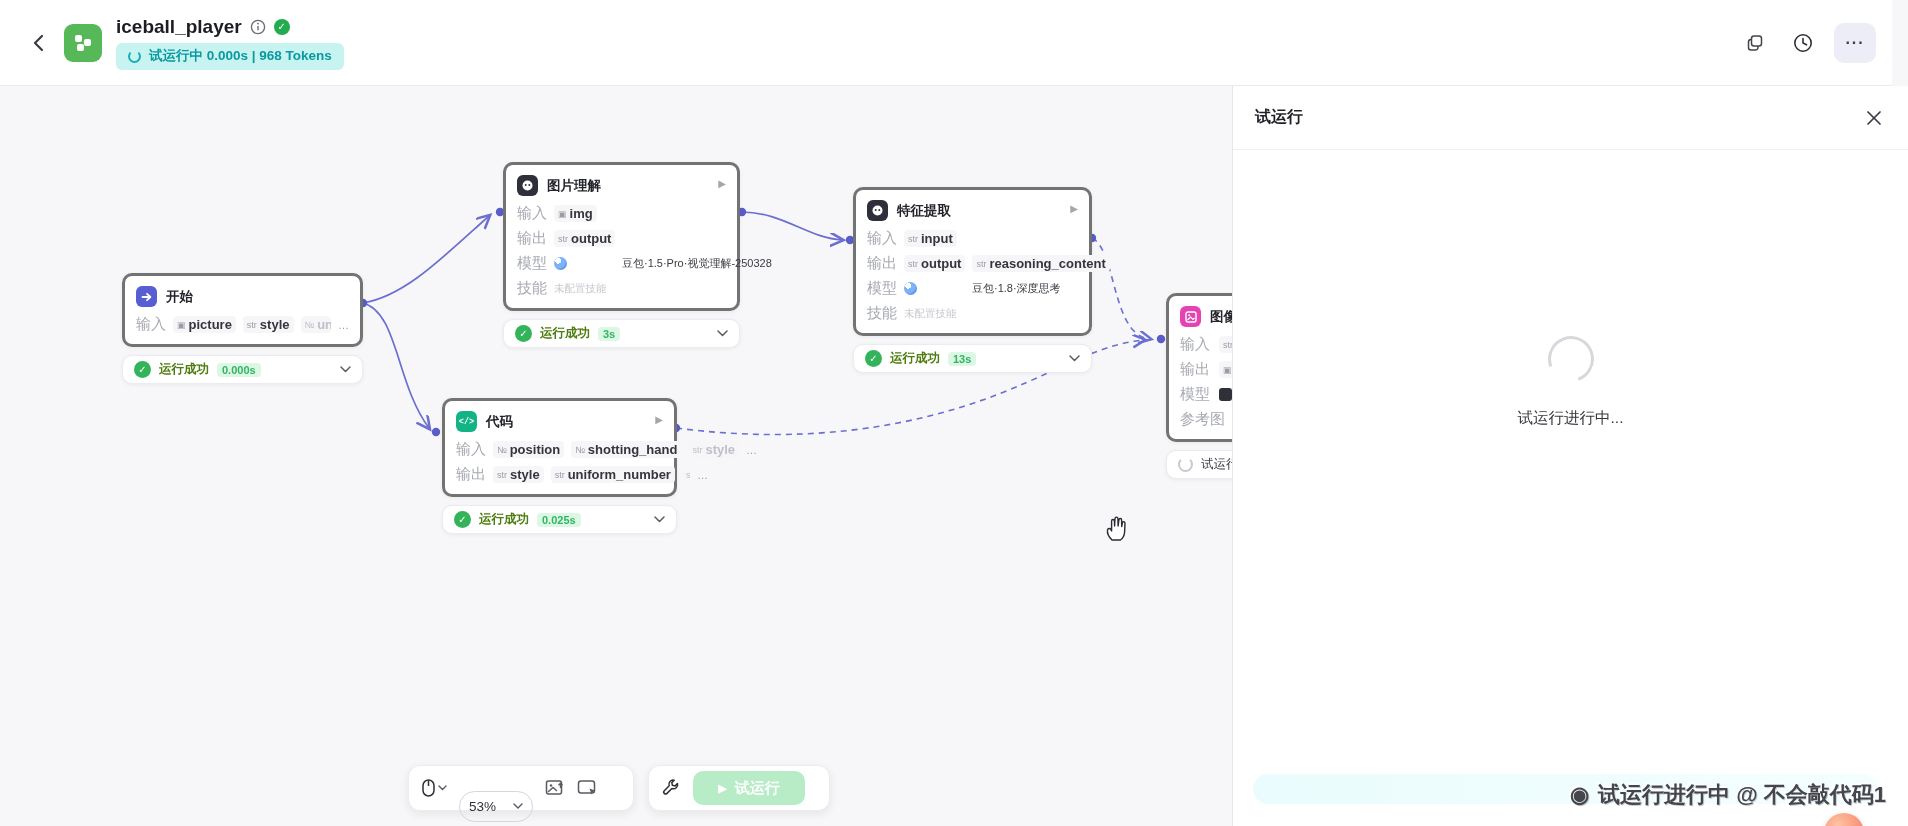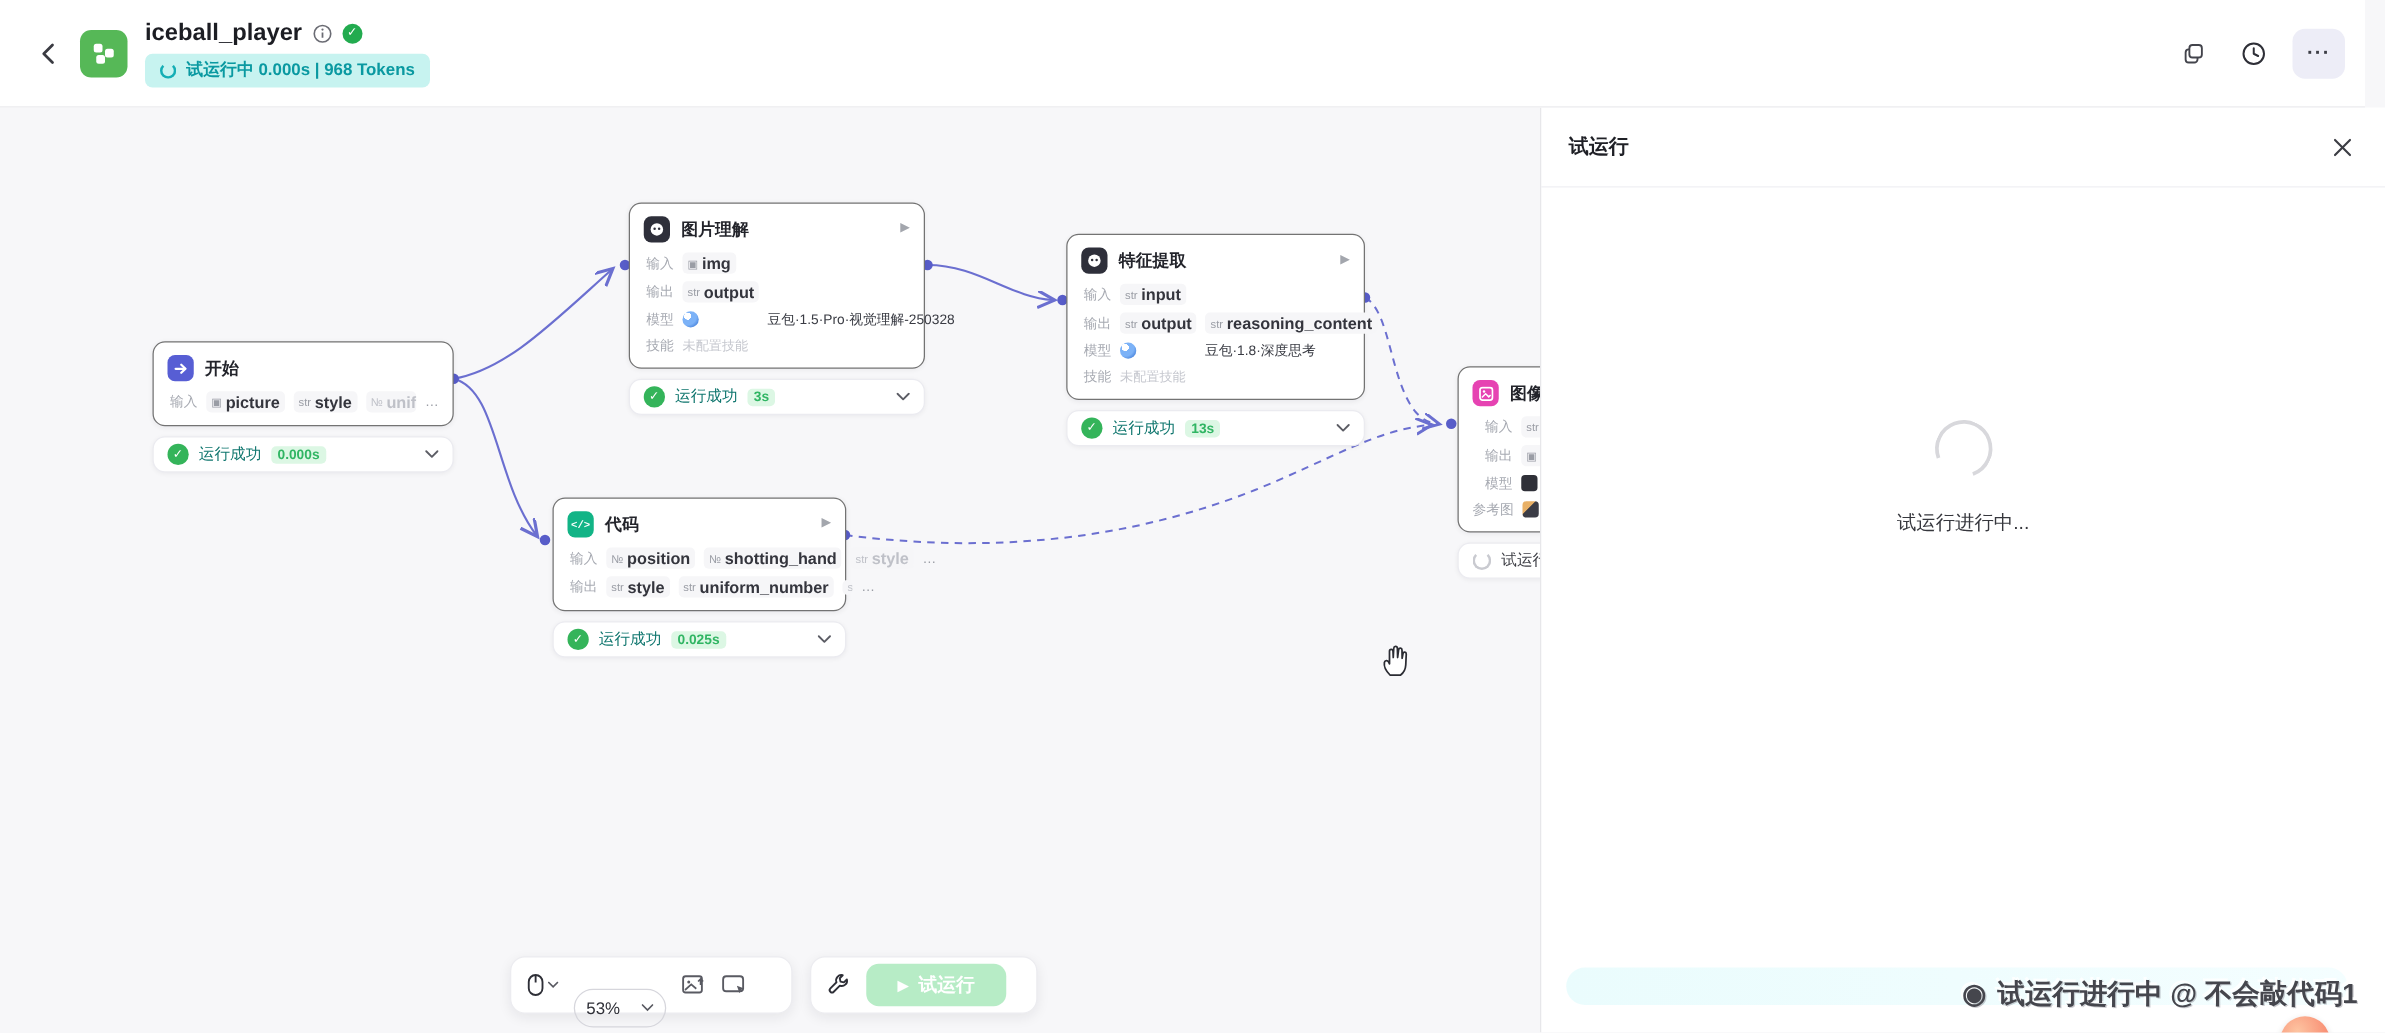--- a/index.html
+++ b/index.html
@@ -29,52 +29,52 @@
     cursor:pointer; border-radius:8px; margin-right:14px; }
   .morebtn { width:42px; height:40px; background:#ededf7; border-radius:10px; display:flex;
     align-items:center; justify-content:center; font-size:16px; letter-spacing:1px; color:#3c3d45;
     font-weight:bold; cursor:pointer; margin-right:16px; }
 
   
   .canvas { position:absolute; left:0; top:86px; width:1232px; height:740px; }
   svg.edges { position:absolute; left:0; top:0; z-index:1; }
 
   .node { position:absolute; z-index:5; }
-  .card { background:#fff; border:1px solid #737373; border-radius:10px;
+  .card { background:#fff; border:3px solid #737373; border-radius:10px;
     box-shadow:0 1px 4px rgba(25,25,40,.06); padding:6px 0 7px; }
   .trow { display:flex; align-items:center; gap:9px; padding:4px 11px 5px; position:relative; }
   .nicon { width:21px; height:21px; border-radius:6px; display:flex; align-items:center;
     justify-content:center; flex:0 0 auto; }
   .ic-start { background:#575ed4; }
   .ic-llm { background:#2e2f3a; }
   .ic-code { background:#12b486; color:#fff; font-size:8.5px; font-weight:bold; font-family:"Liberation Mono",monospace; }
   .ic-img { background:#e643b2; }
   .ntitle { font-size:13.5px; font-weight:bold; color:#23242b; white-space:nowrap; }
   .play { position:absolute; right:11px; top:7px; color:#a3a6ad; font-size:10px; cursor:pointer; }
   .prow { display:flex; align-items:center; gap:7px; padding:3px 11px; white-space:nowrap; }
-  .rlabel { font-size:11px; color:#a7aab2; flex:0 0 auto; min-width:24px;text-align:right; }
+  .rlabel { font-size:15px; color:#a7aab2; flex:0 0 auto; min-width:24px; }
   .badge { display:inline-flex; align-items:center; gap:3px; background:#f6f6f8; border-radius:4px;
     padding:1px 4px; }
   .badge i { font-style:normal; font-size:9px; color:#9a9da5; }
   .badge b { font-size:13px; color:#34353d; }
   .badge.fade b, .badge.fade i { color:#bfc1c8; }
   .morebadge { color:#9a9da5; font-size:11px; margin-left:auto; cursor:pointer; }
   .mtext { font-size:11px; color:#3a3c44;margin-left:48px; }
   .muted { font-size:10.5px; color:#c6c8cf; }
   .doubao { width:13px; height:13px; border-radius:50%; flex:0 0 auto;
     background:radial-gradient(circle at 32% 30%, #ffffff 0 22%, #7cb2f7 23% 55%, #2563c8 100%); }
   .msq { width:13px; height:13px; border-radius:3px; background:#2f3038; flex:0 0 auto; }
   .msq.ref { background:linear-gradient(135deg,#e8b066 40%, #3b3c46 41%); }
 
   .scard { margin-top:8px; background:#fff; border:1px solid #ebebf0; border-radius:10px;
     box-shadow:0 1px 4px rgba(25,25,40,.06); height:29px; display:flex; align-items:center;
     gap:8px; padding:0 11px; cursor:pointer; }
   .okring { width:17px; height:17px; border-radius:50%; background:#34b45a; color:#fff; font-size:10px;
     line-height:17px; text-align:center; flex:0 0 auto; }
-  .stext { font-size:12.5px; font-weight:normal; color:#0f766e; }
+  .stext { font-size:12.5px; font-weight:bold; color:#4d7c0f; }
   .stext.run { color:#3c3d44; font-weight:normal; }
   .stime { font-size:11px; font-weight:bold; color:#30b563; background:#dcf7e4; border-radius:4px;
     padding:1px 5px; }
   .schev { margin-left:auto; }
   .graysp { width:15px; height:15px; border:2px solid #c9cad0; border-top-color:transparent;
     border-radius:50%; flex:0 0 auto; }
 
   .cursorhand { position:absolute; left:1103px; top:428px; z-index:8; }
 
   

